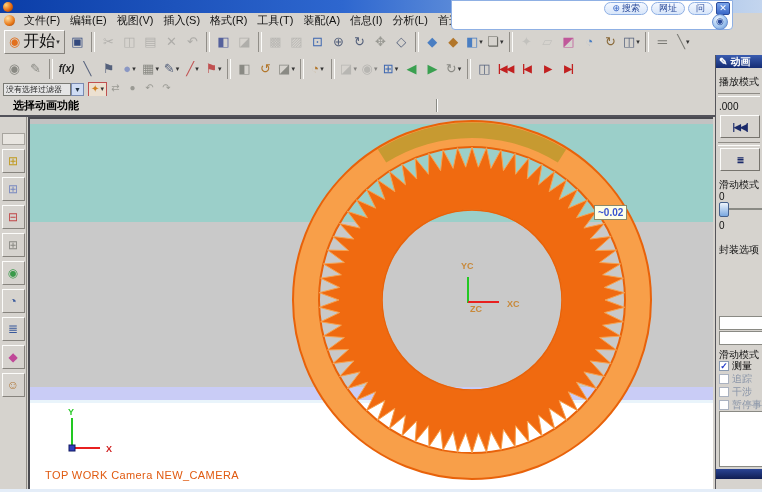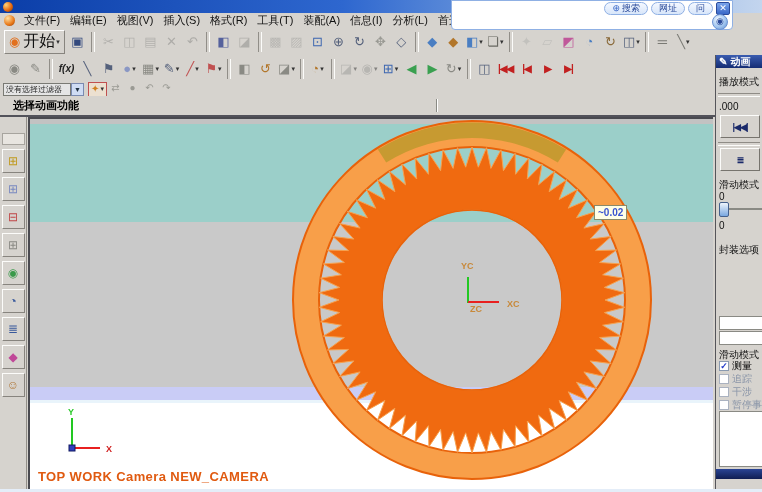--- a/index.html
+++ b/index.html
@@ -68,22 +68,22 @@
     background:#d6d3ce;font-size:12px;min-width:0}
   .rb-tab{width:21px;height:10px;background:#e8e5e0;border:1px solid #a7a49e}
   
   .viewport{position:absolute;top:117px;left:28px;width:685px;height:375px;
     border-top:2px solid #4a4a50;border-left:2px solid #4a4a50;box-sizing:border-box;
     background:#c9c9c9;overflow:hidden}
   .band{position:absolute;left:0;right:0}
   .vp-svg{position:absolute;left:0;top:0;z-index:2}
   .measure-tip{position:absolute;left:564px;top:86px;z-index:3;background:#ffffe6;
     border:1px solid #8a8a6a;color:#3a55d0;font-size:10px;font-weight:bold;padding:0 3px;line-height:13px}
-  .view-label{position:absolute;left:8px;top:350px;z-index:3;color:#e05a10;font-size:13px;
-    font-weight:bold;letter-spacing:.4px}
+  .view-label{position:absolute;left:15px;top:350px;z-index:3;color:#e05a10;font-size:11px;
+    font-weight:normal;letter-spacing:.4px}
   
   .panel{position:absolute;top:55px;left:715px;width:47px;bottom:0;background:#d6d3ce;
     border-left:1px solid #55555a;overflow:hidden;font-size:10px;box-sizing:border-box}
   .panel-header{position:absolute;top:0;left:0;right:0;height:13px;
     background:linear-gradient(180deg,#3a5cb0,#142c74);color:#fff;font-size:10px;font-weight:bold;
     display:flex;align-items:center;gap:3px;padding-left:3px}
   .p-label{position:absolute;left:3px;white-space:nowrap;color:#111}
   .p-sep{position:absolute;left:2px;right:2px;height:2px;border-top:1px solid #8f8c86;border-bottom:1px solid #fcfcfa}
   .p-btn{position:absolute;left:4px;width:38px;height:21px;background:#d6d3ce;
     border:1px solid;border-color:#fcfcfa #77746e #77746e #fcfcfa;display:flex;align-items:center;

